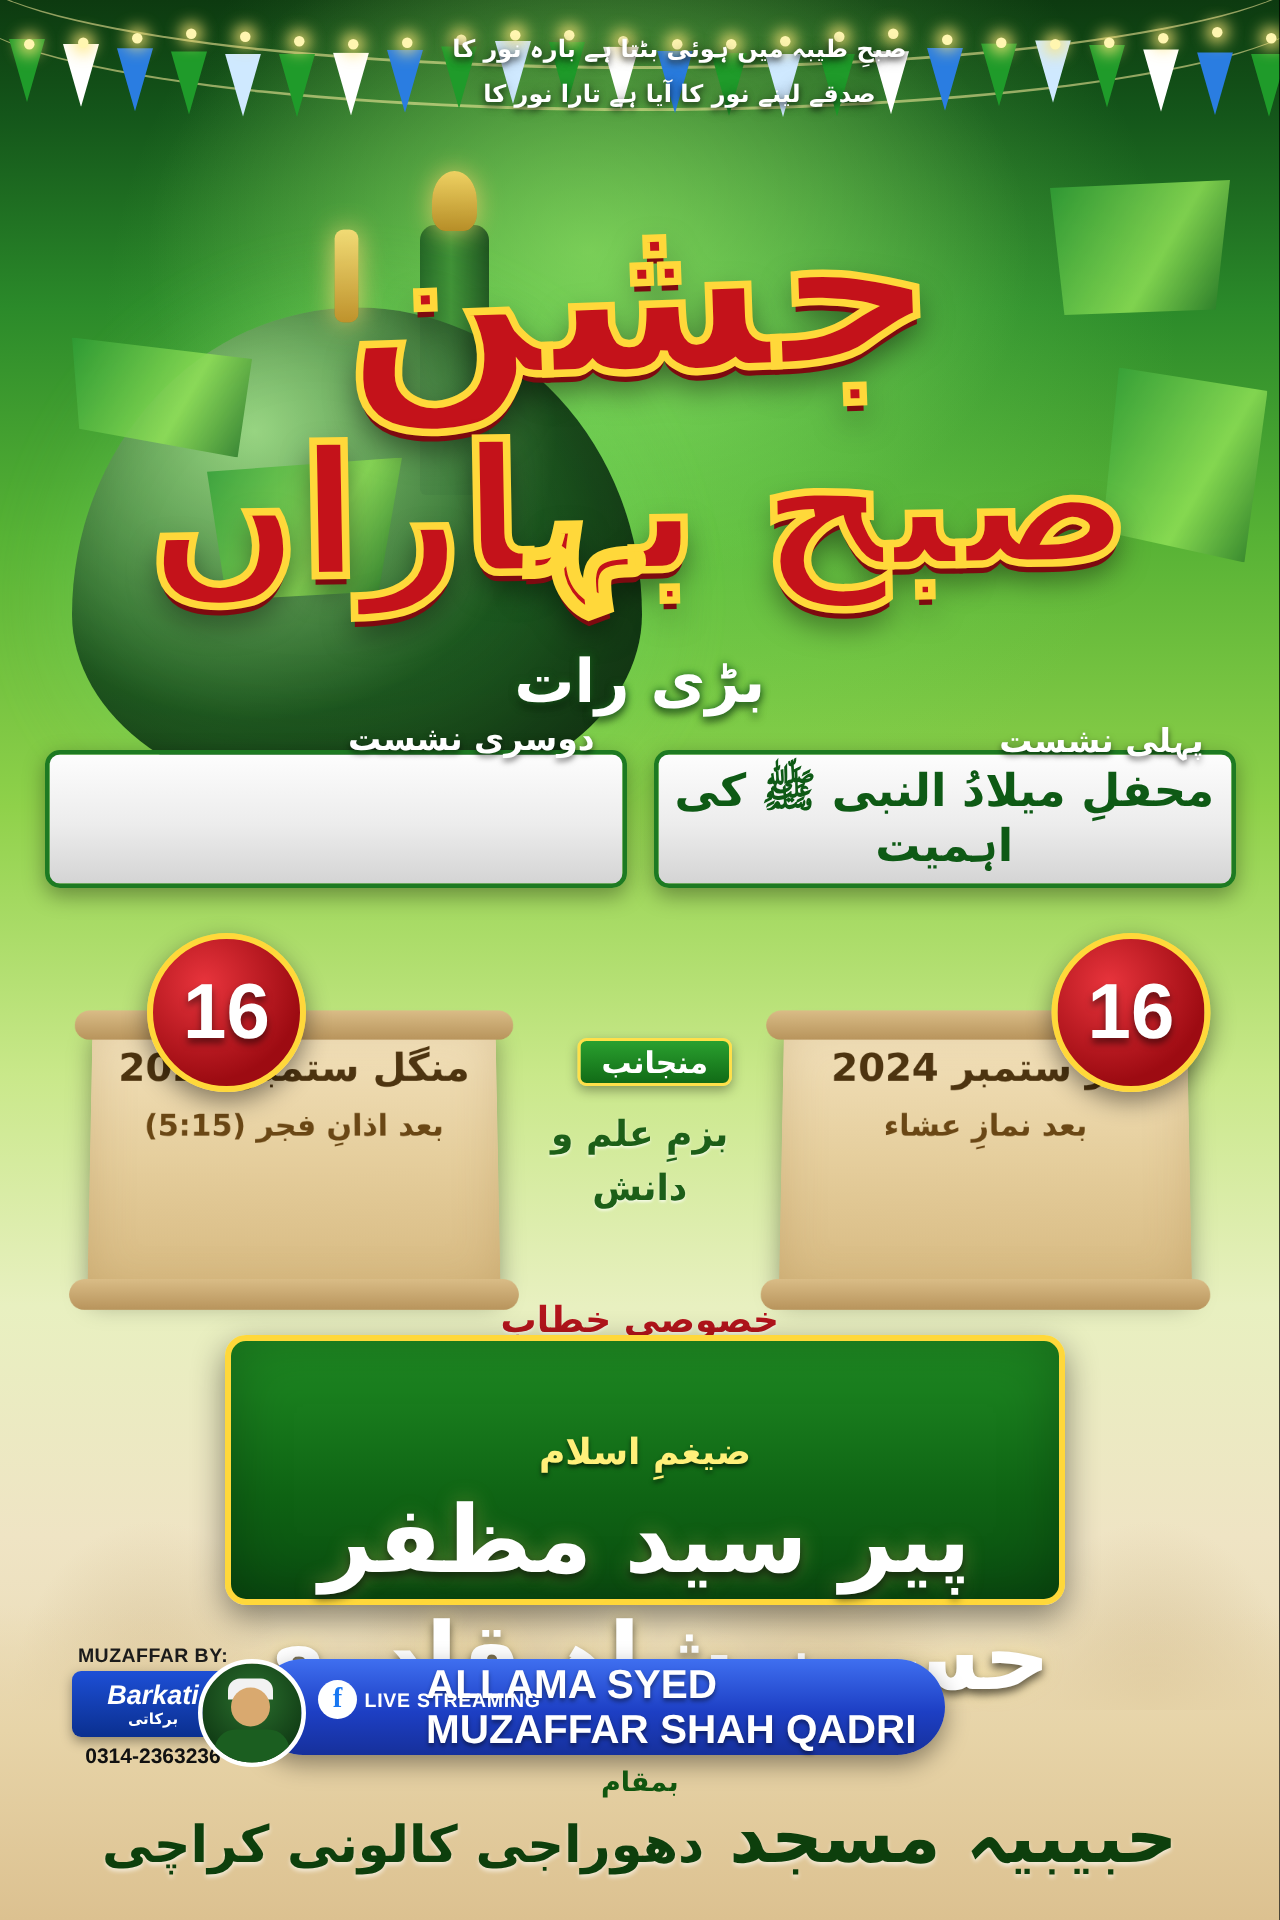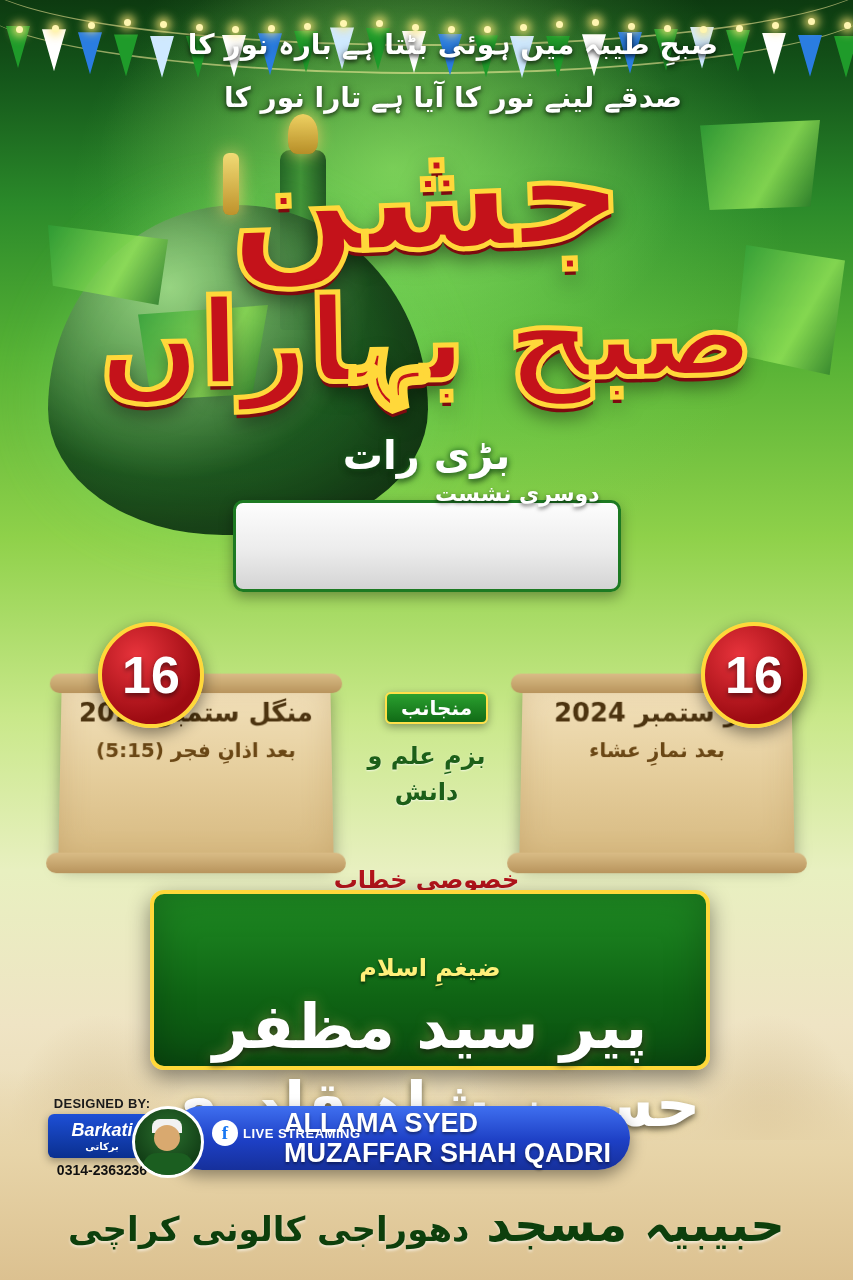--- a/index.html
+++ b/index.html
@@ -121,21 +121,21 @@
     unicode-bidi: isolate;
     font-family: "DejaVu Sans", "Liberation Sans", sans-serif;
   }
 
   .couplet {
     position: absolute;
     right: 120px; top: 18px;
     width: 560px;
     text-align: center;
     color: #ffffff;
-    font-size: 28px;
+    font-size: 16px;
     line-height: 1.9;
     font-weight: bold;
     text-shadow: 0 2px 4px rgba(0,0,0,0.65), 0 0 10px rgba(0,0,0,0.4);
   }
   .couplet div { white-space: nowrap; }
 
   .jashn-wrap {
     position: absolute;
     left: 0; right: 0; top: 118px;
     text-align: center;
@@ -538,20 +538,24 @@
   </div>
 
   <div class="jashn-wrap">
     <div class="jashn-main urdu">جشن</div>
     <div class="jashn-sub urdu">صبح بہاراں</div>
   </div>
   <div class="bari-raat urdu">بڑی رات</div>
 
   <div class="sessions">
     <div class="session">
+      <div class="tag urdu">پہلی نشست</div>
+      <div class="title urdu">محفلِ میلادُ النبی ﷺ کی اہمیت</div>
+    </div>
+    <div class="session">
       <div class="tag urdu">دوسری نشست</div>
     </div>
   </div>
 
   <div class="scrolls">
     <div class="scroll right">
       <div class="scroll-body urdu">
         <div class="scroll-date">پیر ستمبر 2024</div>
         <div class="scroll-time">بعد نمازِ عشاء</div>
       </div>
@@ -572,21 +576,21 @@
     </div>
   </div>
 
   <div class="khitab-label urdu">خصوصی خطاب</div>
   <div class="speaker-panel">
     <div class="speaker-small urdu">ضیغمِ اسلام</div>
     <div class="speaker-name urdu">پیر سید مظفر حسین شاہ قادری</div>
   </div>
 
   <div class="designer">
-    <div class="designer-label">DESIGNED BY:</div>
+    <div class="designer-label">MUZAFFAR BY:</div>
     <div class="designer-badge">
       <span>Barkati</span>
       <small class="urdu">برکاتی</small>
     </div>
     <div class="designer-phone">0314-2363236</div>
   </div>
 
   <div class="live-bar">
     <div class="live-avatar">
       <div class="cap"></div>
@@ -596,18 +600,19 @@
     <div class="fb-chip">
       <div class="fb-circle">f</div>
       <div class="fb-live">LIVE STREAMING</div>
     </div>
     <div class="live-text">
       <div>ALLAMA SYED</div>
       <div>MUZAFFAR SHAH QADRI</div>
     </div>
   </div>
 
+  <div class="venue-tag urdu">بمقام</div>
   <div class="venue urdu">
     <span>حبیبیہ مسجد</span>
     <span class="sub">دھوراجی کالونی کراچی</span>
   </div>
 
 </div>
 
 </body></html>

